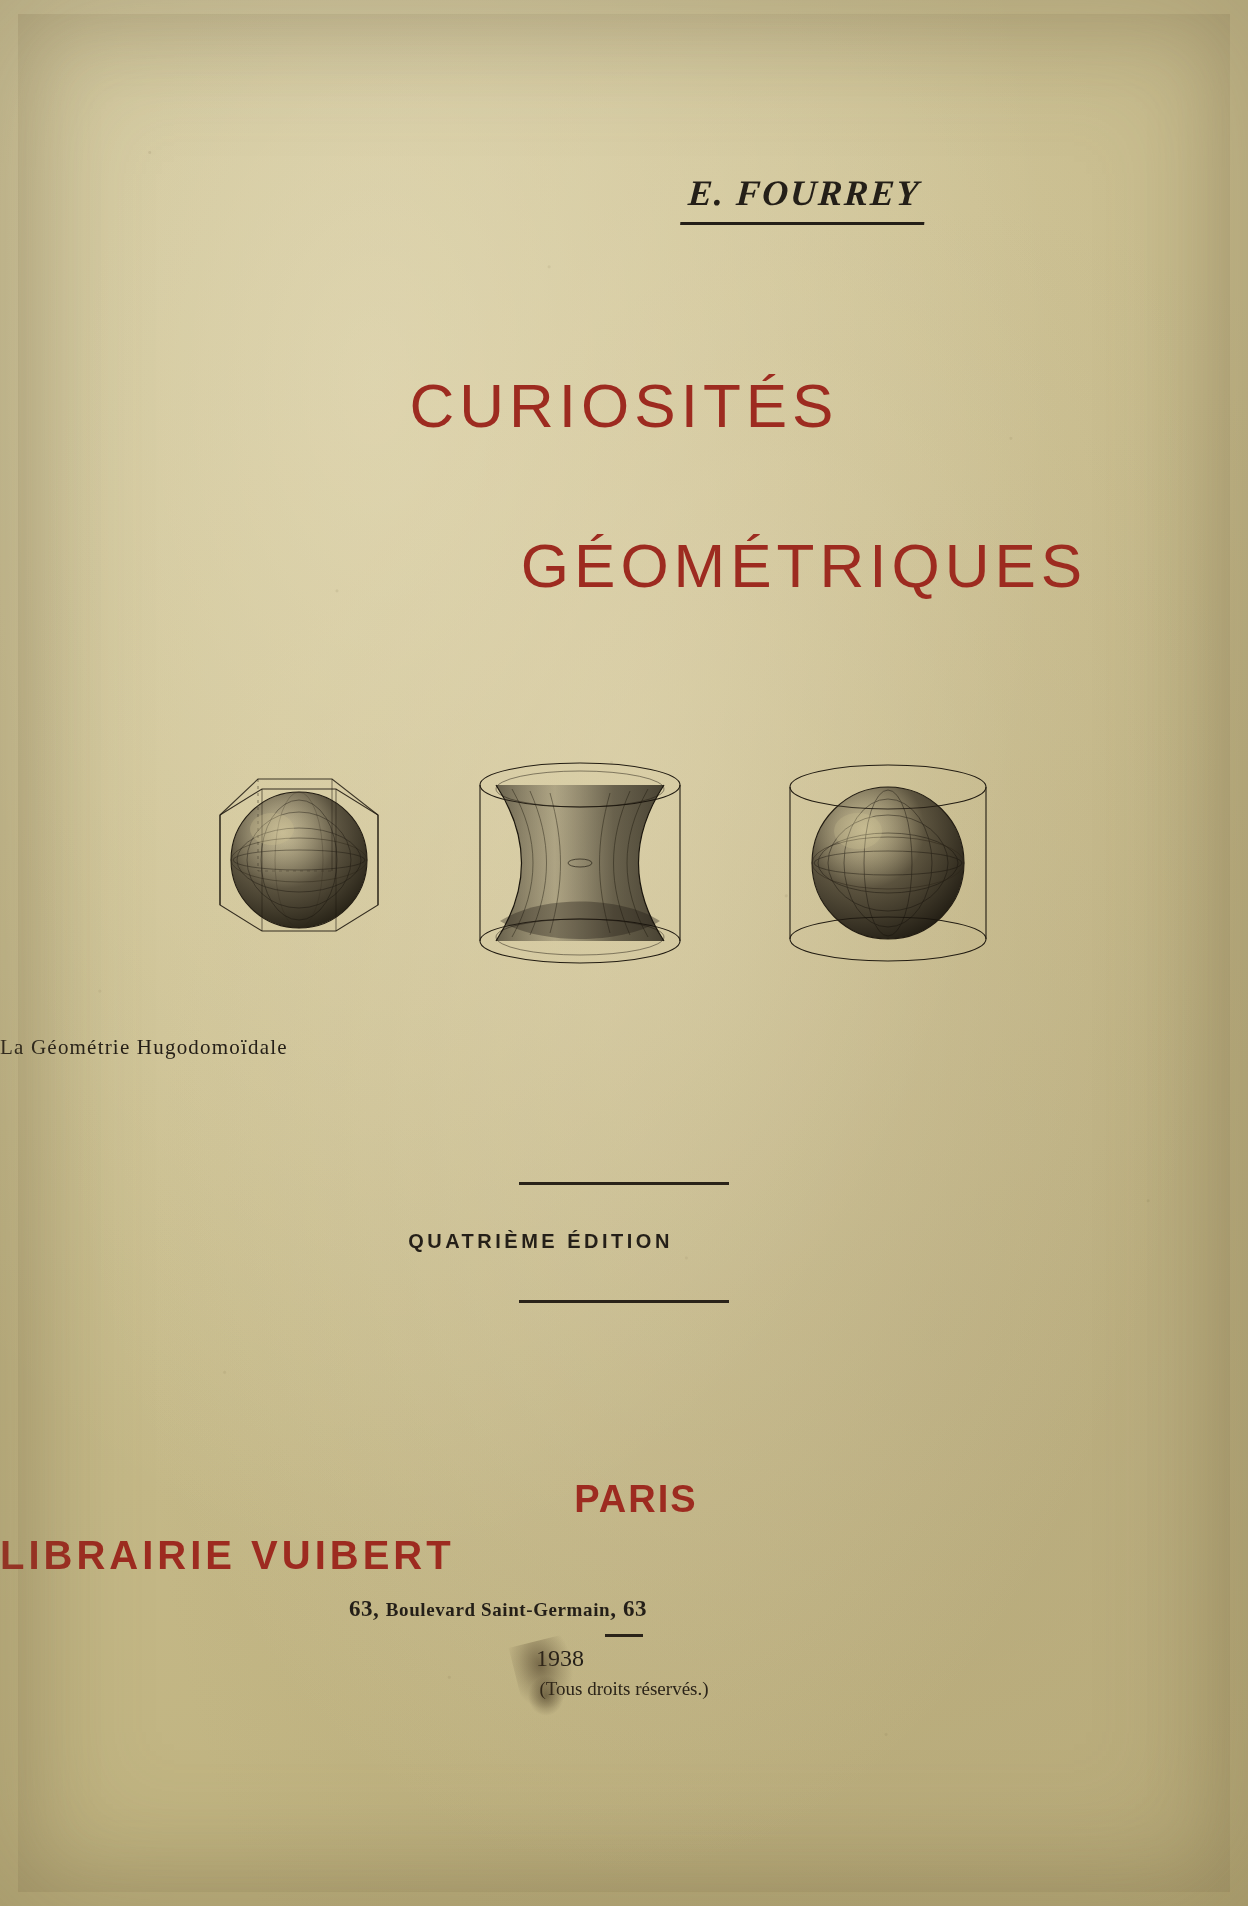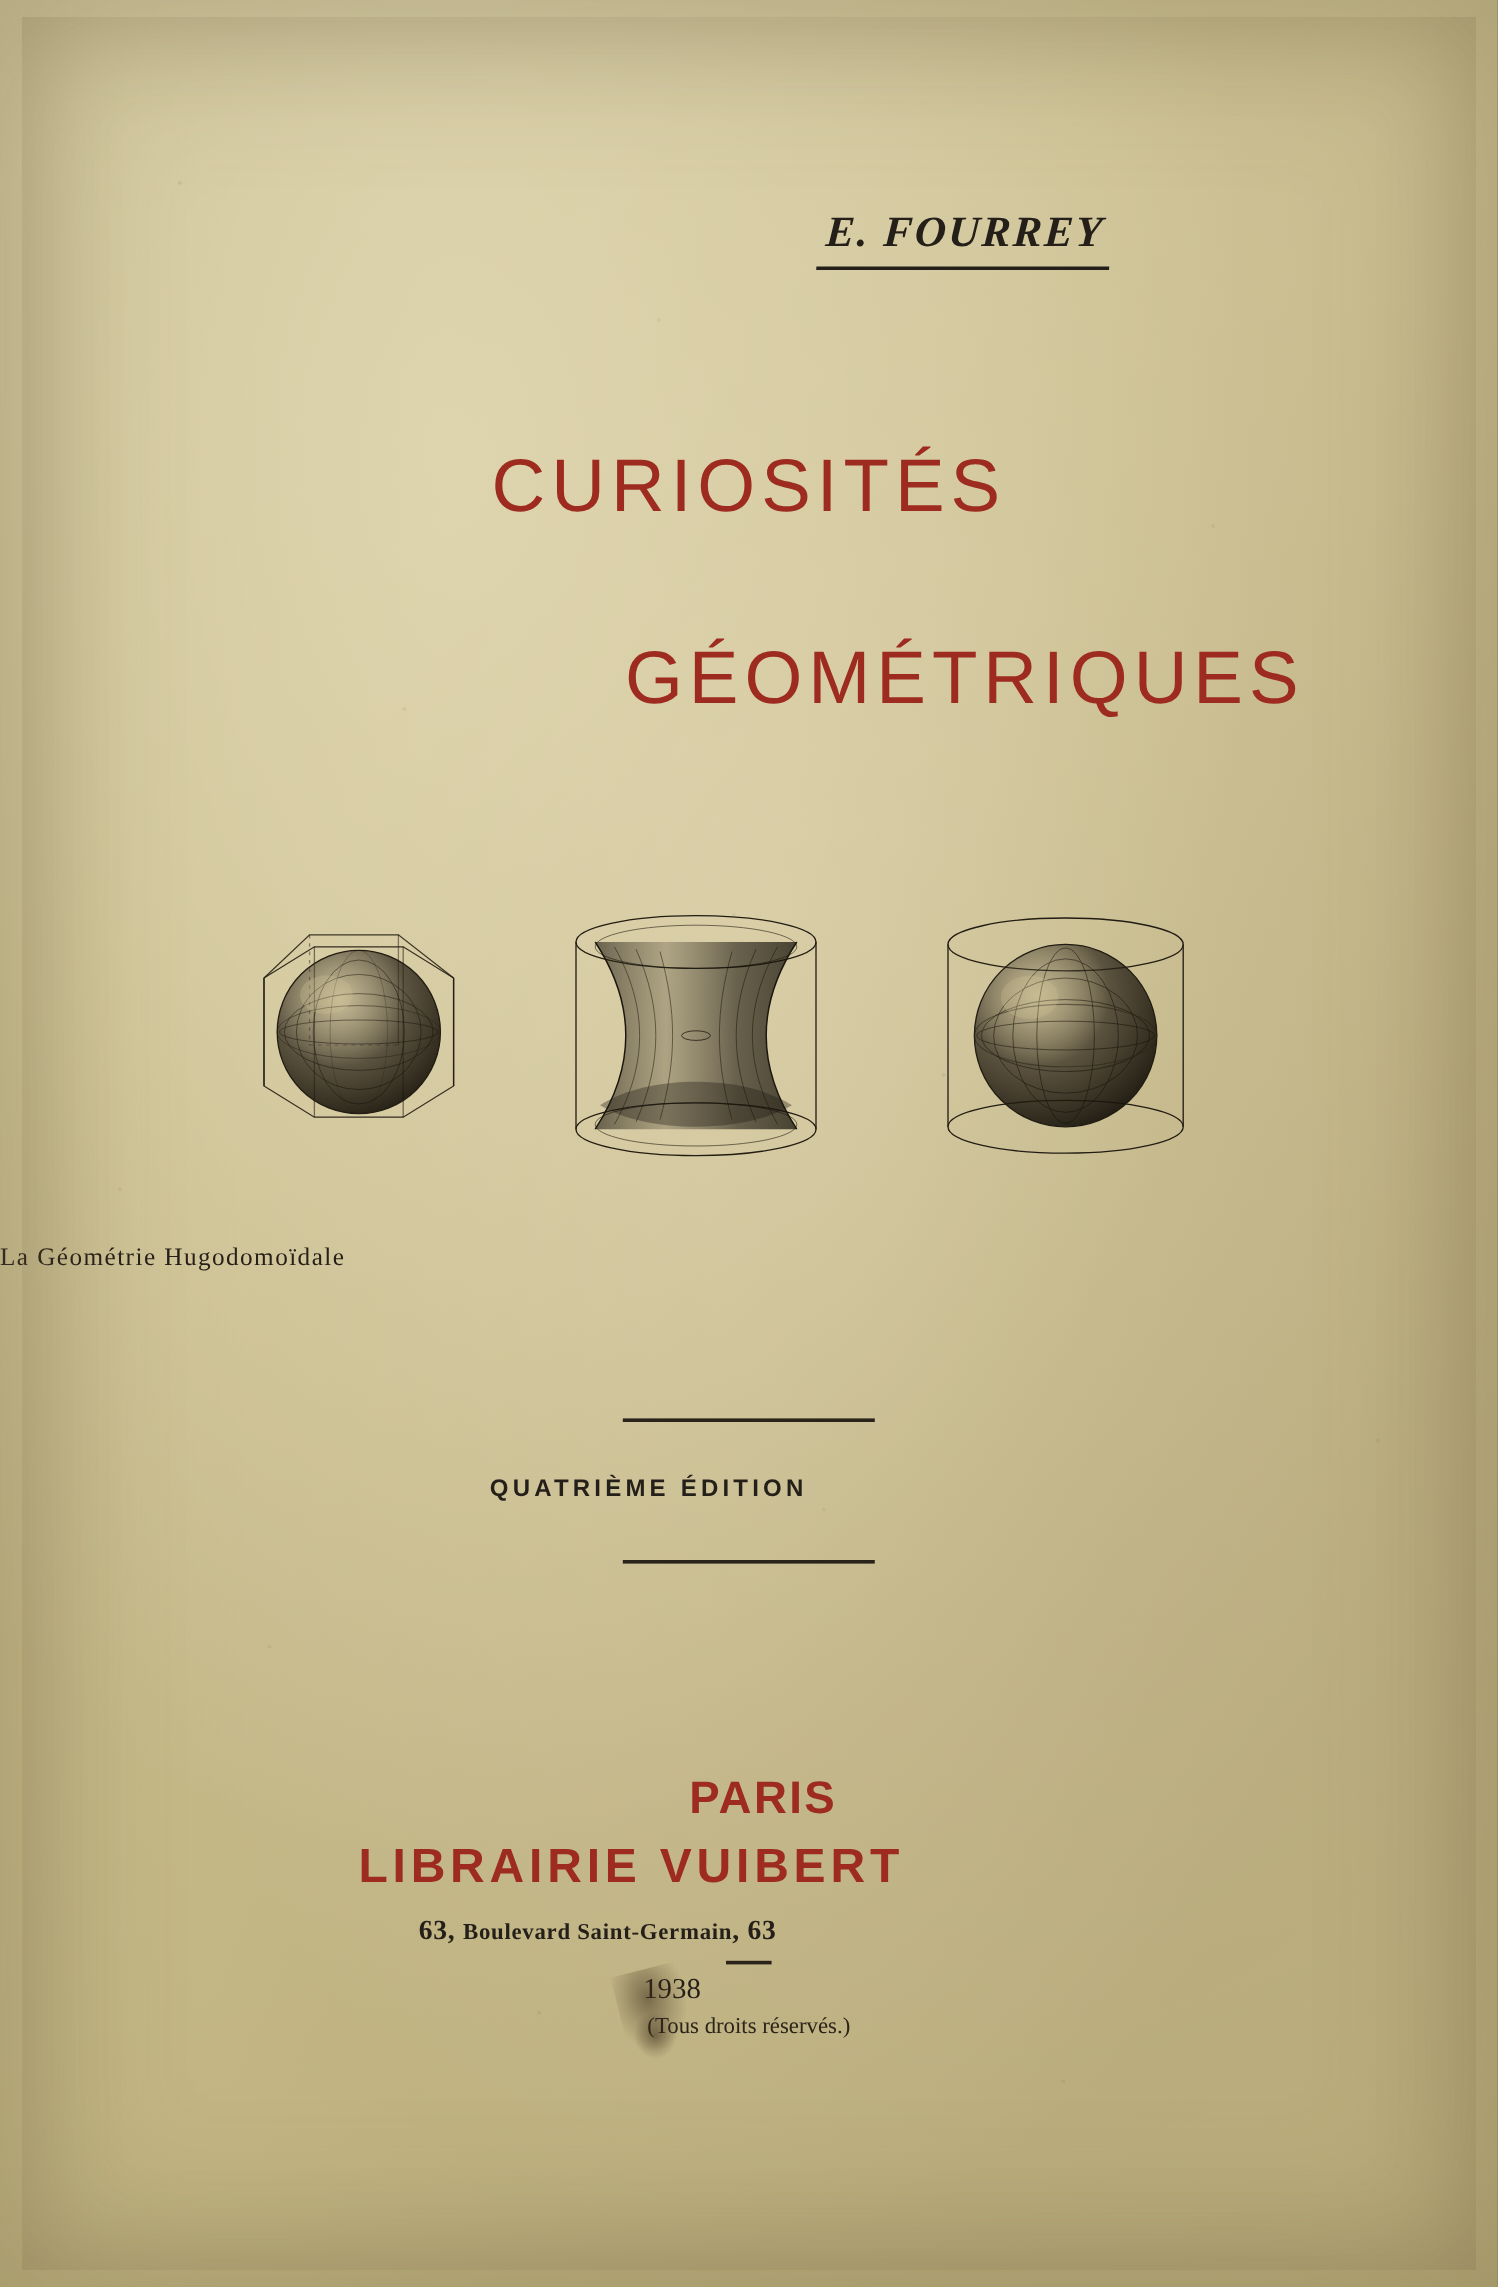--- a/index.html
+++ b/index.html
@@ -156,21 +156,20 @@
     font-family: "Liberation Sans", sans-serif;
     font-size: 38px;
     font-weight: bold;
     letter-spacing: 2px;
     color: #9d2b20;
   }
   .publisher {
     position: absolute;
     left: 0; top: 1533px;
     width: 1052px;
-    text-align: center;
     font-family: "Liberation Sans", sans-serif;
     font-size: 40px;
     font-weight: bold;
     letter-spacing: 4px;
     color: #9d2b20;
   }
   .address {
     position: absolute;
     left: 0; top: 1596px;
     width: 996px;

